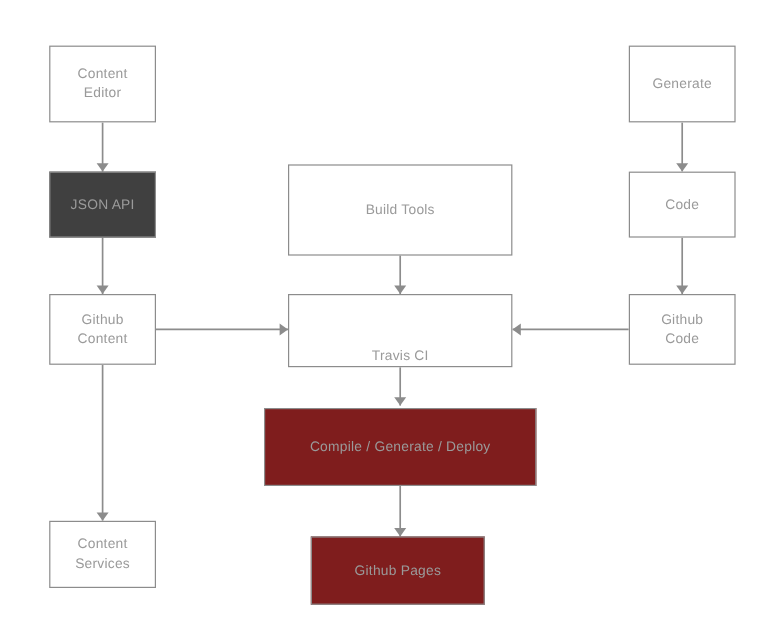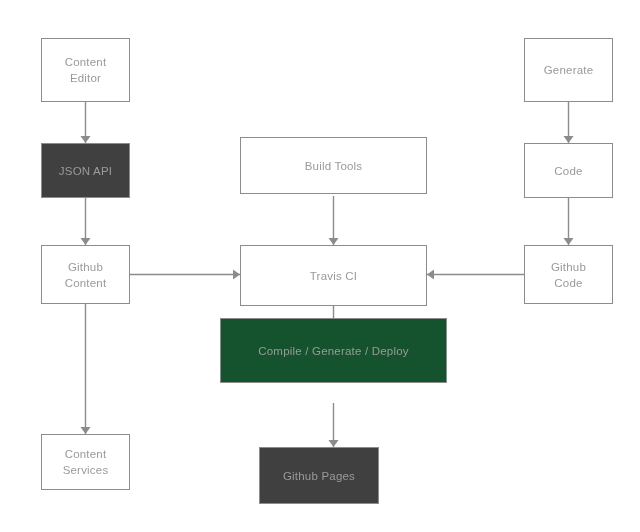--- a/index.html
+++ b/index.html
@@ -68,22 +68,22 @@
       <polygon points="427,274.5 434,269.5 434,279.5" fill="#8c8c8c"></polygon>
     </svg>
   <div id="node-layer">
       <div class="node" style="left: 41px; top: 38px; width: 89px; height: 64px; border-color: rgb(140, 140, 140); background: rgb(255, 255, 255); color: rgb(154, 154, 154);"><span>Content
 Editor</span></div>
       <div class="node" style="left: 41px; top: 143px; width: 89px; height: 55px; border-color: rgb(140, 140, 140); background: #404040; color: rgb(154, 154, 154);"><span>JSON API</span></div>
       <div class="node" style="left: 41px; top: 245px; width: 89px; height: 59px; border-color: rgb(140, 140, 140); background: rgb(255, 255, 255); color: rgb(154, 154, 154);"><span>Github
 Content</span></div>
       <div class="node" style="left: 41px; top: 434px; width: 89px; height: 56px; border-color: rgb(140, 140, 140); background: rgb(255, 255, 255); color: rgb(154, 154, 154);"><span>Content
 Services</span></div>
-      <div class="node" style="left: 240px; top: 137px; width: 187px; height: 57px; border-color: rgb(140, 140, 140); background: rgb(255, 255, 255); color: rgb(154, 154, 154);"><span>Build Tools</span></div>
-      <div class="node" style="left: 240px; top: 245px; width: 187px; height: 61px; border-color: rgb(140, 140, 140); background: rgb(255, 255, 255); color: rgb(154, 154, 154);"><span>Travis CI</span></div>
-      <div class="node" style="left: 220px; top: 318px; width: 227px; height: 65px; border-color: rgb(140, 140, 140); background: #14532d; color: rgb(154, 154, 154);"><span>Compile / Generate / Deploy</span></div>
-      <div class="node" style="left: 259px; top: 447px; width: 120px; height: 57px; border-color: rgb(140, 140, 140); background: #404040; color: rgb(154, 154, 154);"><span>Github Pages</span></div>
+      <div class="node" style="left: 240px; top: 137px; width: 187px; height: 76px; border-color: rgb(140, 140, 140); background: rgb(255, 255, 255); color: rgb(154, 154, 154);"><span>Build Tools</span></div>
+      <div class="node" style="left: 240px; top: 245px; width: 187px; height: 61px; border-color: rgb(140, 140, 140); background: rgb(255, 255, 255); color: rgb(154, 154, 154); align-items: flex-end;"><span>Travis CI</span></div>
+      <div class="node" style="left: 220px; top: 340px; width: 227px; height: 65px; border-color: rgb(140, 140, 140); background: #7f1d1d; color: rgb(154, 154, 154);"><span>Compile / Generate / Deploy</span></div>
+      <div class="node" style="left: 259px; top: 447px; width: 145px; height: 57px; border-color: rgb(140, 140, 140); background: #7f1d1d; color: rgb(154, 154, 154);"><span>Github Pages</span></div>
       <div class="node" style="left: 524px; top: 38px; width: 89px; height: 64px; border-color: rgb(140, 140, 140); background: rgb(255, 255, 255); color: rgb(154, 154, 154);"><span>Generate</span></div>
       <div class="node" style="left: 524px; top: 143px; width: 89px; height: 55px; border-color: rgb(140, 140, 140); background: rgb(255, 255, 255); color: rgb(154, 154, 154);"><span>Code</span></div>
       <div class="node" style="left: 524px; top: 245px; width: 89px; height: 59px; border-color: rgb(140, 140, 140); background: rgb(255, 255, 255); color: rgb(154, 154, 154);"><span>Github
 Code</span></div>
     </div>
 </div>
 
 </body></html>

